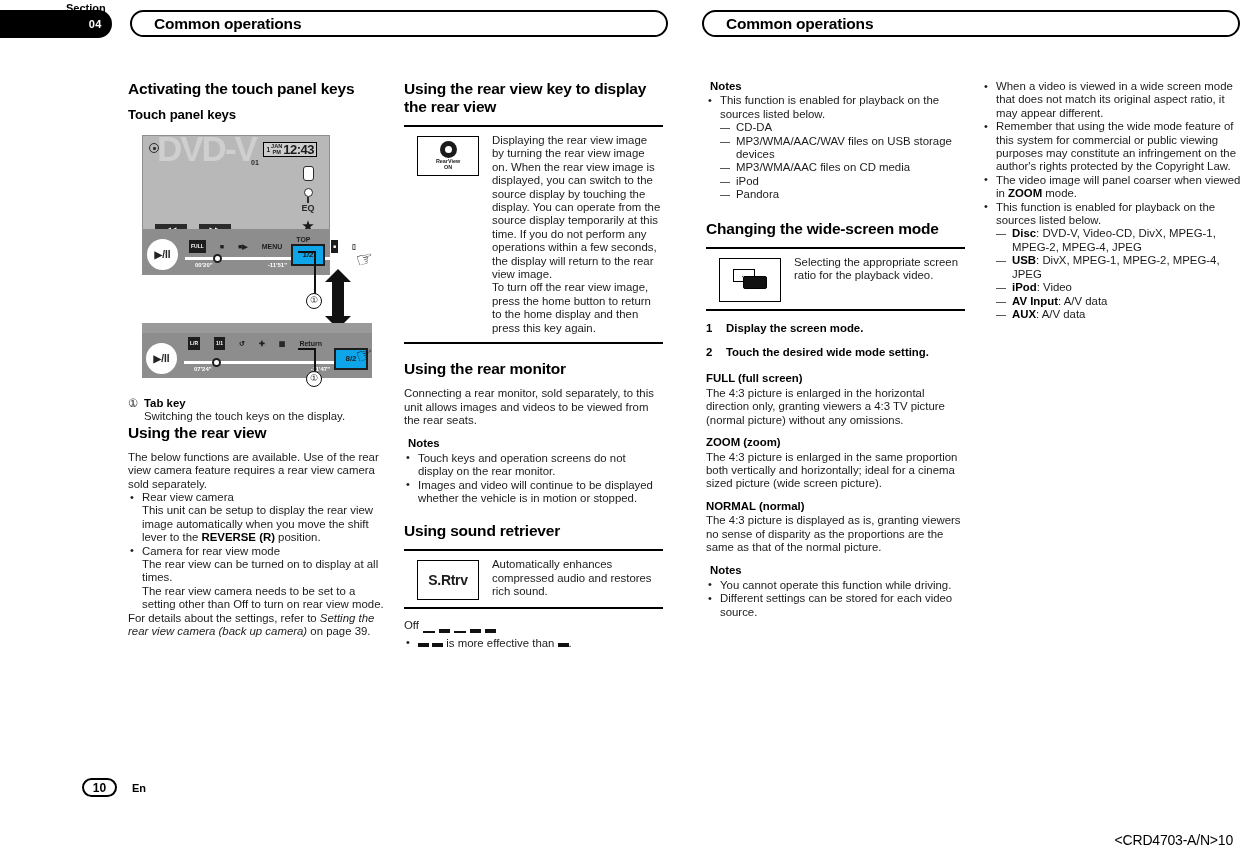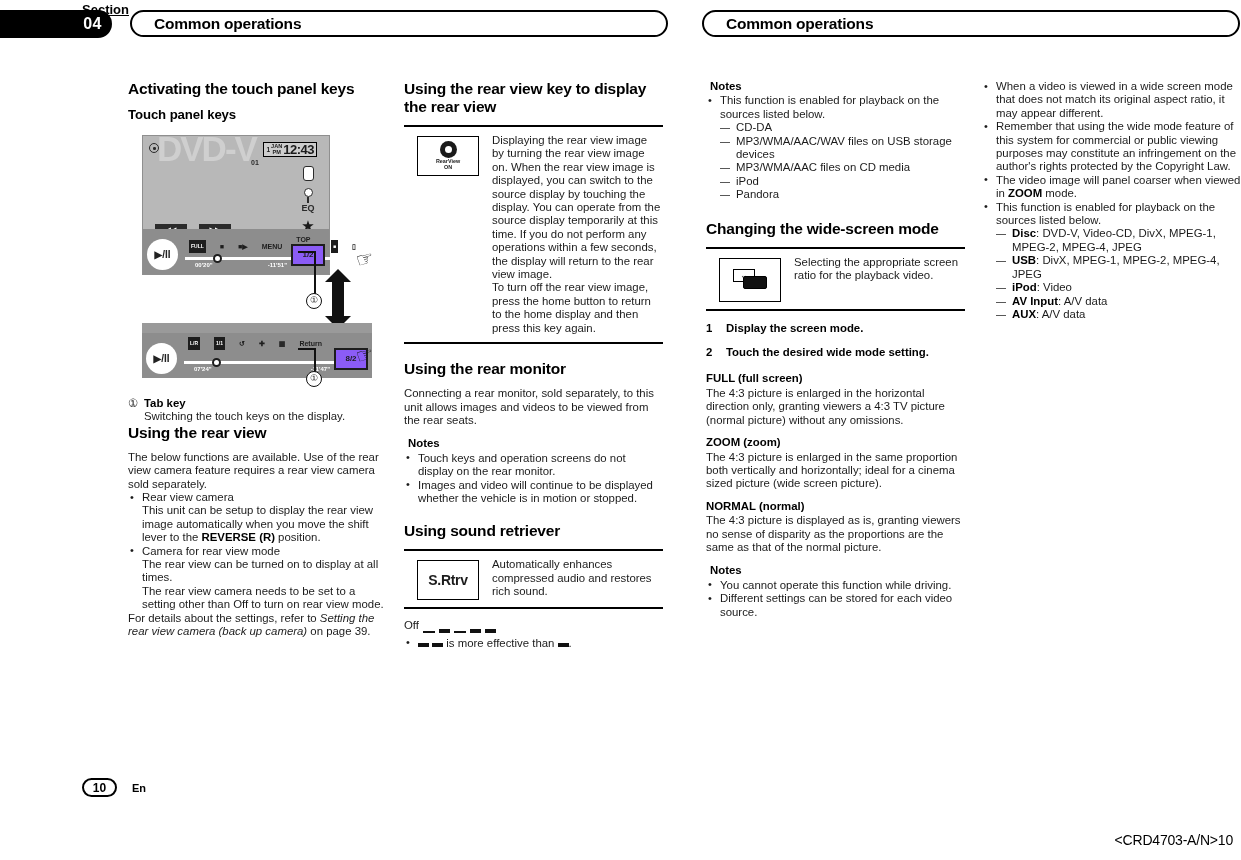--- a/index.html
+++ b/index.html
@@ -18,25 +18,25 @@
   
   .section-tag {
     position: absolute; left: 0; top: 10px;
     width: 112px; height: 28px;
     background: #000;
     border-radius: 0 14px 14px 0;
     display: flex; align-items: center; justify-content: flex-end;
     padding-right: 10px;
   }
   .section-num {
-    color: #fff; font-weight: bold; font-size: 16px; letter-spacing: .5px;
+    color: #fff; font-weight: bold; font-size: 11px; letter-spacing: .5px;
   }
   .section-word {
-    position: absolute; left: 82px; top: -8px;
-    font-size: 13px; font-weight: bold; color: #000;
+    position: absolute; left: 66px; top: -8px;
+    font-size: 11px; font-weight: bold; color: #000;
     letter-spacing: 0;
     text-decoration: underline;
   }
   .page-title-bar {
     position: absolute; height: 27px;
     border: 2px solid #000;
     border-radius: 14px;
     display: flex; align-items: center;
     padding-left: 22px;
   }
@@ -213,21 +213,21 @@
   }
   .rowicons { position:absolute; left:46px; top:4px; display:flex; align-items:center; gap:14px;}
   .ri { font-size:7px;font-weight:bold;color:#1d1d1d;}
   .ri.box { background:#1d1d1d;color:#fff;padding:0 2px;font-size:5px;}
   .seek { position:absolute; left:42px; bottom:14px; width:168px; height:3px; background:#fff;}
   .seek .knob{position:absolute;left:28px;top:-3.5px;width:9px;height:9px;border-radius:50%;background:#fff;border:2px solid #1d1d1d;}
   .tl { position:absolute; left:52px; bottom:2px; font-size:6px;font-weight:bold;color:#fff;}
   .tr { position:absolute; right:42px; bottom:2px; font-size:6px;font-weight:bold;color:#fff;}
   .tabkey {
     position:absolute; right:4px; bottom:8px;
-    width:34px;height:22px; border:2px solid #1d1d1d; background:#8b5cf6;
+    width:34px;height:22px; border:2px solid #1d1d1d; background:#0ea5e9;
     display:flex;align-items:center;justify-content:center;
     font-size:8px;font-weight:bold;color:#1d1d1d;margin-top:39px;
   }
   .callout {
     position:absolute; width:16px;height:16px;border-radius:50%;
     border:1.3px solid #111; background:#fff;
     display:flex;align-items:center;justify-content:center;
     font-size:9px;
   }
   .leader { position:absolute; background:#111; }

